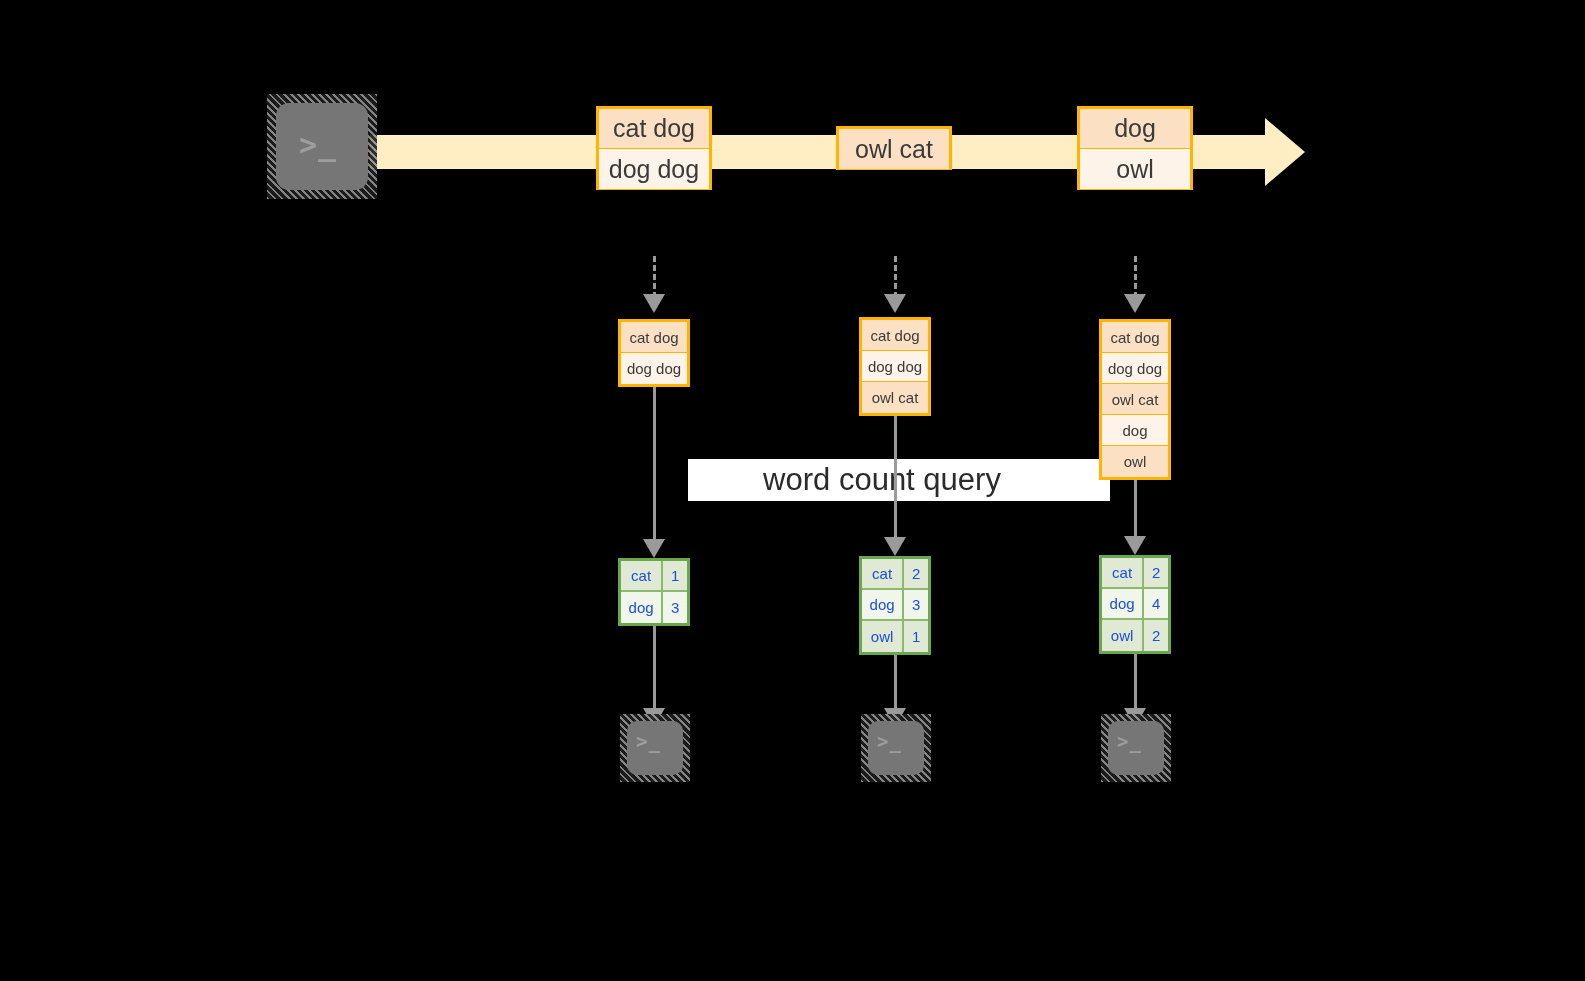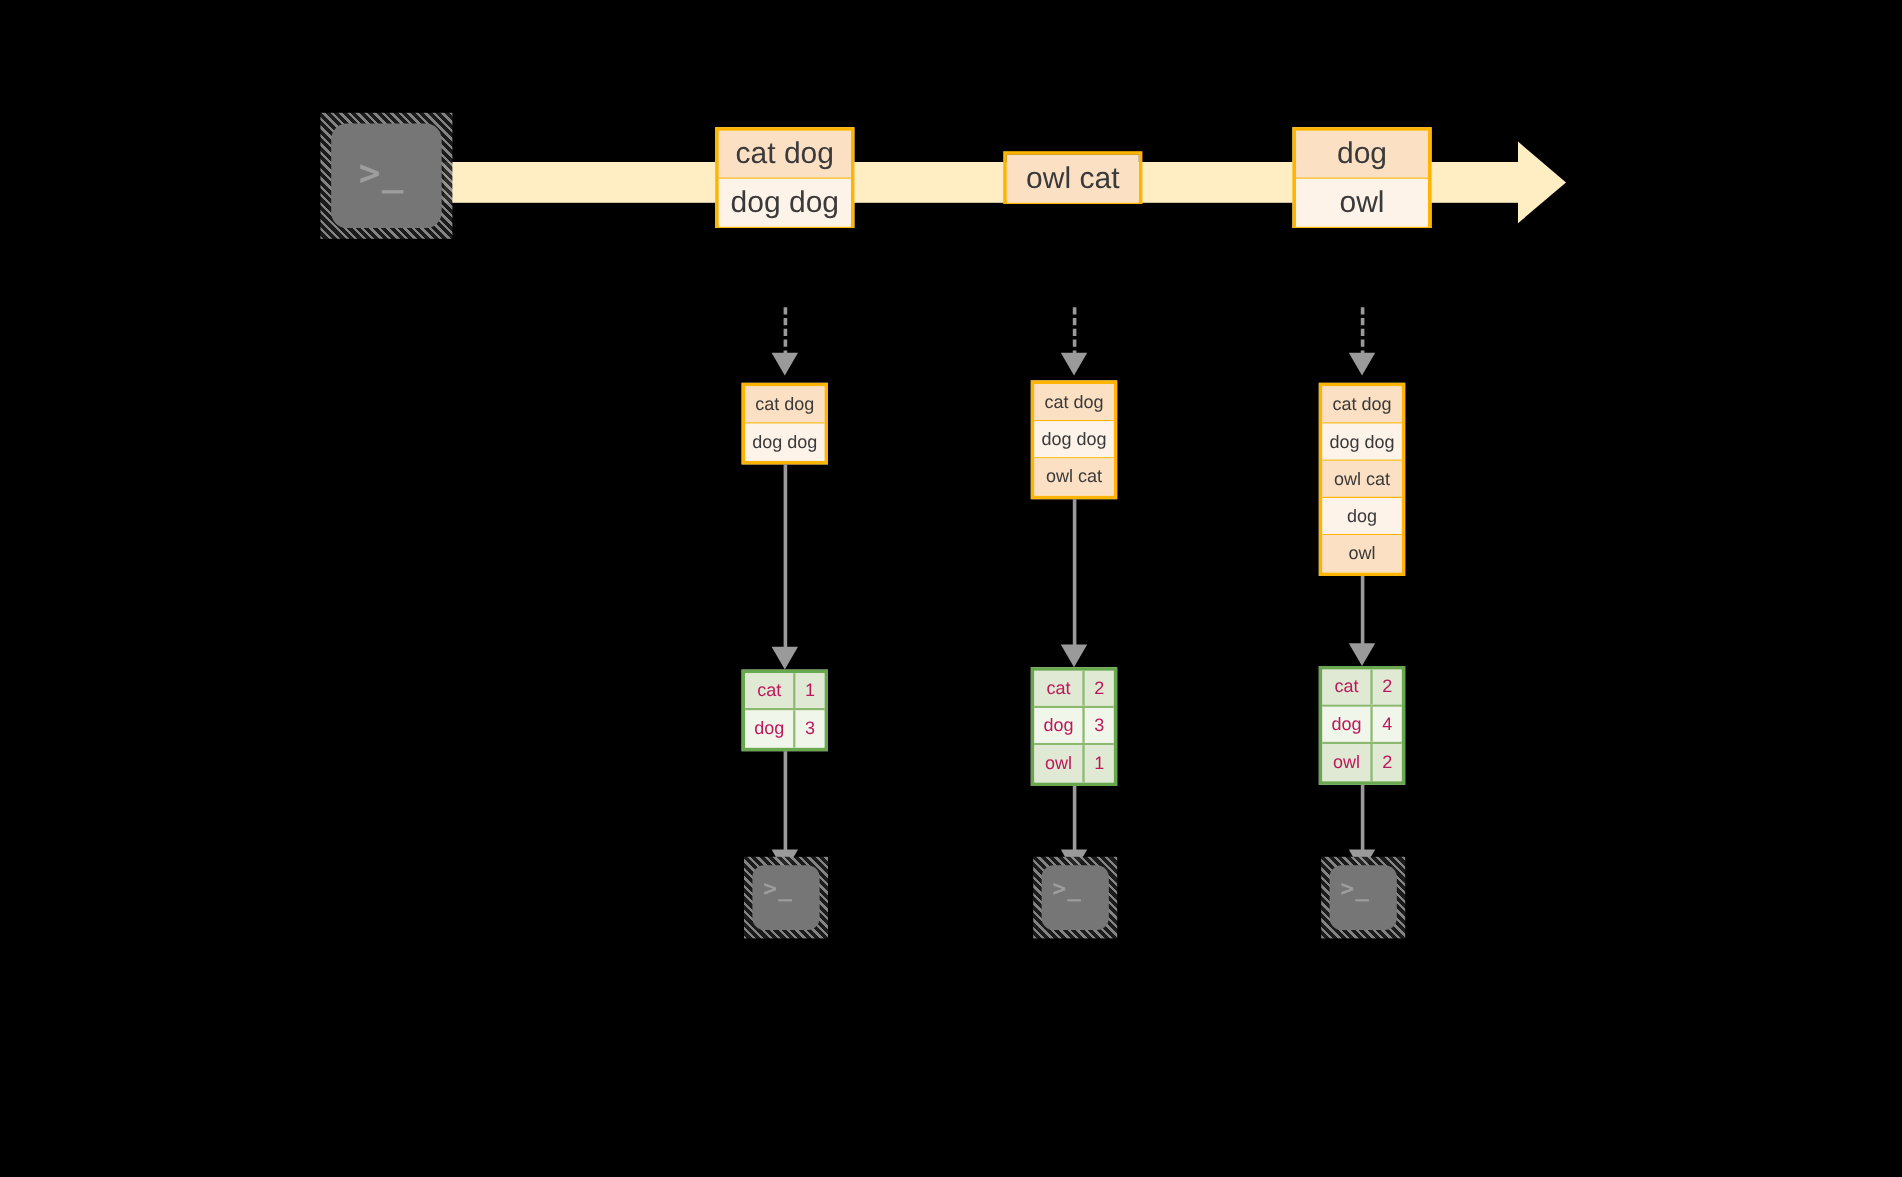--- a/index.html
+++ b/index.html
@@ -100,21 +100,21 @@
     height: 31px;
     border-bottom: 2px solid #8cb96f;
   }
   .gbox .grow:last-child { border-bottom: none; }
   .gbox .gcell {
     box-sizing: border-box;
     display: flex;
     align-items: center;
     justify-content: center;
     font-size: 15px;
-    color: #be185d;
+    color: #1d4ed8;
     white-space: nowrap;
     text-align: right;
   }
   .gbox .gcell.word {
     width: 44px;
     border-right: 2px solid #8cb96f;
   }
   .gbox .gcell.count { width: 25px; }
   .gbox .grow.dark  .gcell { background: #dfe9d4; }
   .gbox .grow.light .gcell { background: #f1f6eb; }
@@ -168,20 +168,23 @@
 
   <div class="obox big" style="left:836px; top:126px; width:116px; height:44px;">
     <div class="row dark">owl cat</div>
   </div>
 
   <div class="obox big" style="left:1077px; top:106px; width:116px; height:84px;">
     <div class="row dark">dog</div>
     <div class="row light">owl</div>
   </div>
 
+  <div class="banner" style="left:688px; top:459px; width:422px; height:42px; font-size:31px;">
+    <span style="margin-right:34px;">word count query</span>
+  </div>
 
   <div class="conn dashed" style="left:653px; top:256px; height:42px;"></div>
   <div class="conn-head" style="left:643px; top:294px;"></div>
 
   <div class="obox mini" style="left:618px; top:319px; width:72px; height:68px;">
     <div class="row dark">cat dog</div>
     <div class="row light">dog dog</div>
   </div>
 
   <div class="conn solid" style="left:653px; top:387px; height:156px;"></div>

